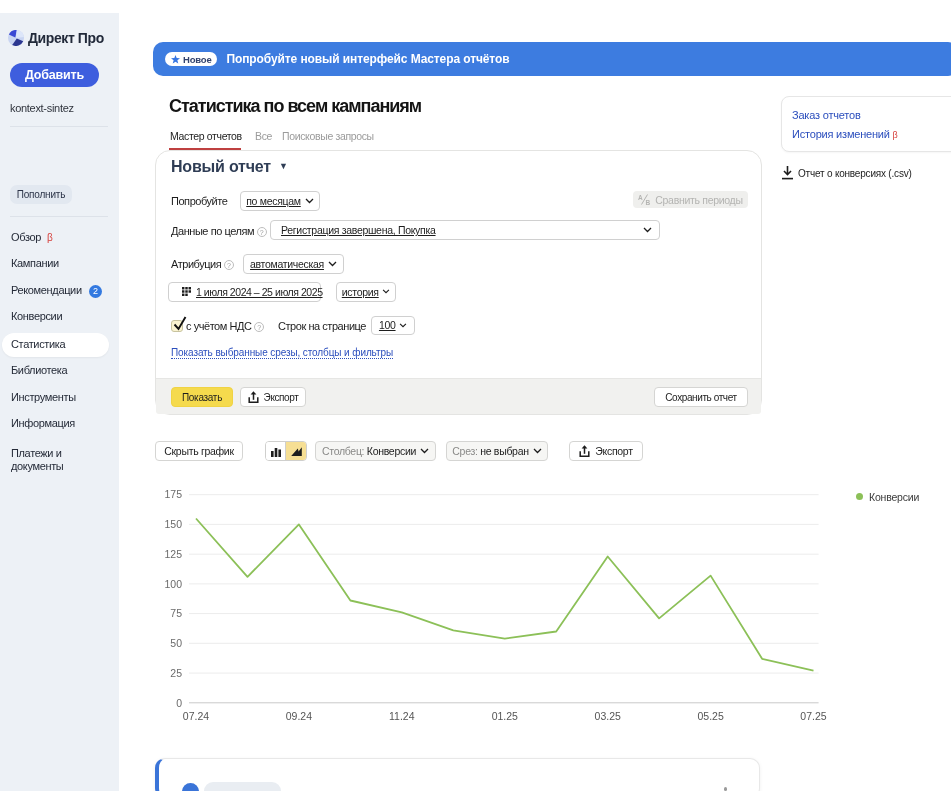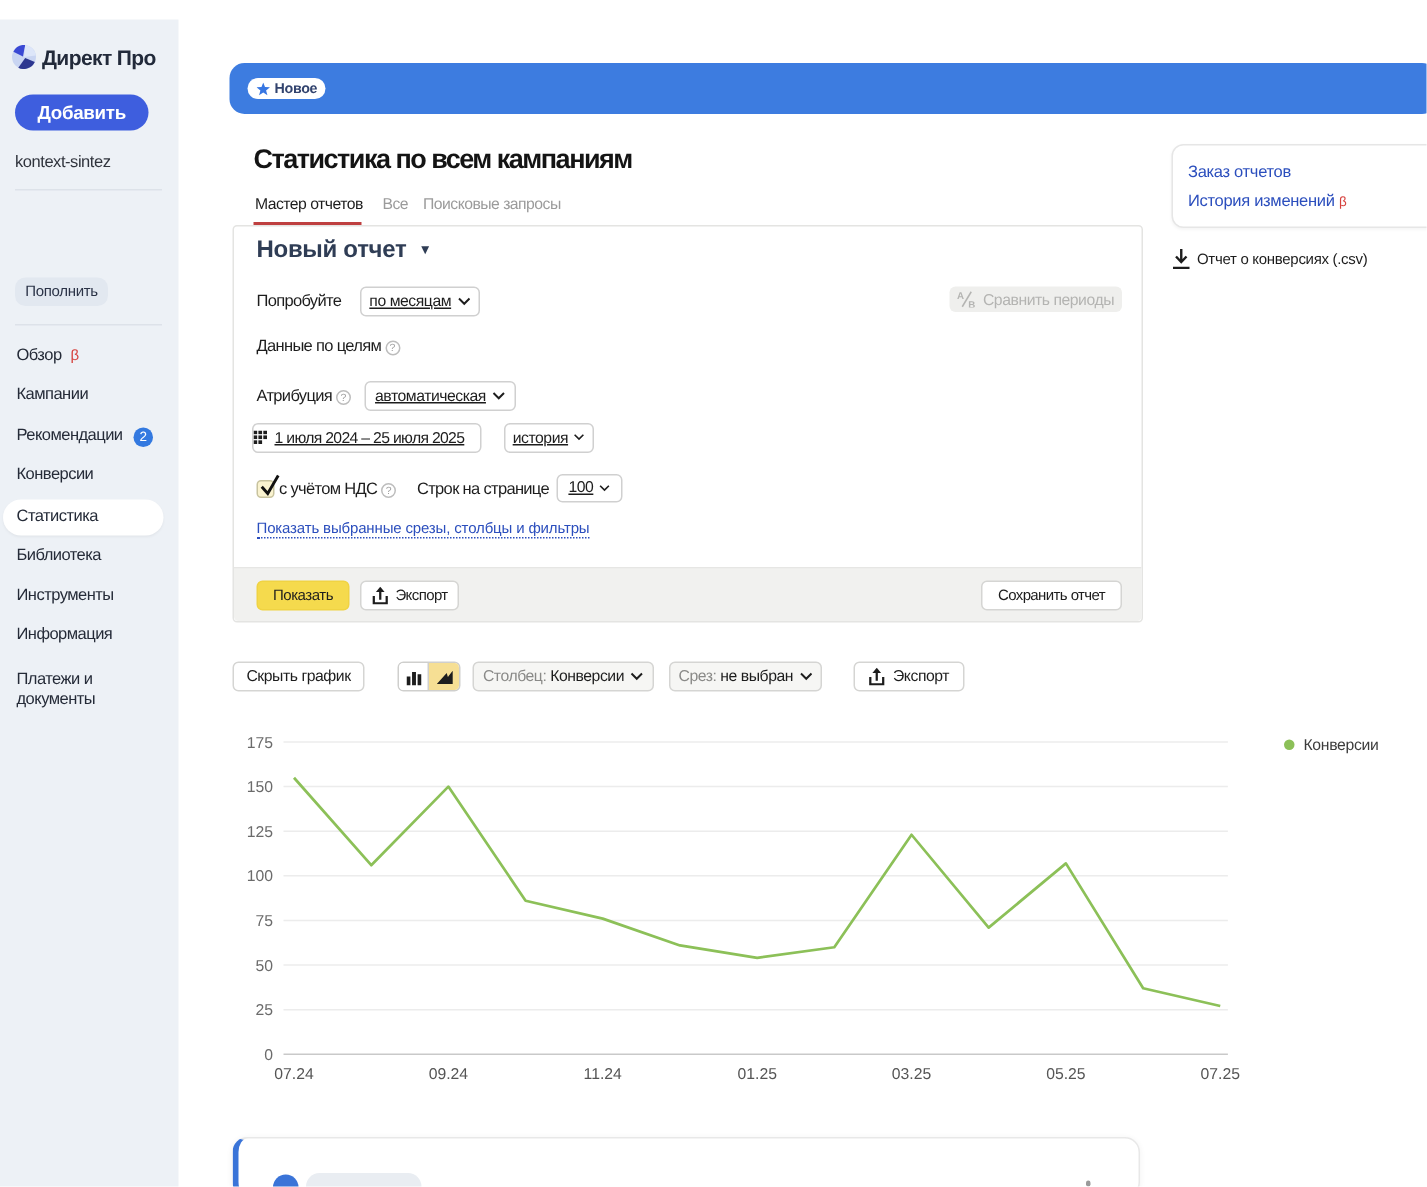--- a/index.html
+++ b/index.html
@@ -24,21 +24,21 @@
 #bnTxt { margin-left:9px; color:#fff; font-size:12px; font-weight:bold; letter-spacing:-0.1px; white-space:nowrap; }
 
 #h1 { position:absolute; left:169px; top:95.5px; font-size:18px; font-weight:bold; letter-spacing:-1px; color:#141414; white-space:nowrap; }
 .tab { position:absolute; top:130px; font-size:10.5px; letter-spacing:-0.35px; white-space:nowrap; }
 #tabU { position:absolute; left:169px; top:147.5px; width:72px; height:2px; background:#bf4040; }
 
 #rbox { position:absolute; left:781px; top:96px; width:178px; height:56px; border:1px solid #e6e6e6; border-radius:8px; background:#fff; box-shadow:0 1px 2px rgba(0,0,0,.04); }
 .blink { color:#2b4ebd; font-size:11px; letter-spacing:-0.2px; white-space:nowrap; }
 
 .sel svg, .btn svg { flex-shrink:0; }
-#card { position:absolute; left:155px; top:150px; width:607px; height:265px; border:1px solid #e4e4e2; border-radius:3px; background:#fff; }
+#card { position:absolute; left:155px; top:150px; width:607px; height:265px; border:1px solid #e4e4e2; border-radius:15px; background:#fff; }
 #cardTitle { position:absolute; left:15px; top:7px; font-size:16px; font-weight:bold; letter-spacing:-0.2px; color:#2f3d55; white-space:nowrap; }
 .lbl { position:absolute; font-size:11px; letter-spacing:-0.45px; color:#1d1d1d; white-space:nowrap; }
 .sel { position:absolute; border:1px solid #d0d0d0; border-radius:4px; background:#fff; font-size:10.5px; letter-spacing:-0.3px; color:#1d1d1d; display:flex; align-items:center; white-space:nowrap;text-decoration:underline; }
 .qi { display:inline-block; width:10px; height:10px; border-radius:50%; border:1px solid #bdbdbd; color:#9d9d9d; font-size:7px; text-align:center; line-height:9.5px; letter-spacing:0; vertical-align:0.5px; }
 #cmpBtn { position:absolute; left:477px; top:40px; width:115px; height:17px; background:#efefed; border-radius:4px; color:#b4b4b2; font-size:10.5px; letter-spacing:-0.3px; display:flex; align-items:center; justify-content:center; white-space:nowrap; }
 #linkRow { position:absolute; left:15px; top:196px; font-size:10px; letter-spacing:-0.1px; color:#2b4ebd; border-bottom:1px dotted #2b4ebd; white-space:nowrap; }
 #cardFoot { position:absolute; left:0; bottom:0; width:605px; height:36px; background:#f1f1ef; border-top:1px solid #e6e6e4; border-radius:0 0 3px 3px; }
 .btn { position:absolute; height:20px; border:1px solid #d5d5d3; border-radius:4px; background:#fff; font-size:10.5px; letter-spacing:-0.3px; color:#1d1d1d; display:flex; align-items:center; justify-content:center; white-space:nowrap; }
 #btnShow { left:15px; top:8px; width:62px; background:#f5da4d; border:1px solid #f0d343; font-size:10px; }
 </style>
@@ -69,20 +69,21 @@
   <div class="mi" style="top:350.5px">Библиотека</div>
   <div class="mi" style="top:377.5px">Инструменты</div>
   <div class="mi" style="top:404px">Информация</div>
   <div class="mi" style="top:434px">Платежи и<br>документы</div>
 </div>
 
 <div id="banner">
   <div id="bnPill"><svg width="9" height="9" viewBox="0 0 10 10" style="margin-right:3px">
         <path d="M5 0 L6.3 3.4 L10 3.6 L7.1 5.9 L8.1 9.5 L5 7.4 L1.9 9.5 L2.9 5.9 L0 3.6 L3.7 3.4 Z" fill="#3776e2"></path>
       </svg>Новое</div>
+  <div id="bnTxt">Попробуйте новый интерфейс Мастера отчётов</div>
 </div>
 
 <div id="h1">Статистика по всем кампаниям</div>
 <div class="tab" style="left:170px; color:#1d1d1d;">Мастер отчетов</div>
 <div class="tab" style="left:255px; color:#9b9b9b;text-align:center;">Все</div>
 <div class="tab" style="left:282px; color:#9b9b9b;">Поисковые запросы</div>
 <div id="tabU"></div>
 
 <div id="rbox">
   <div class="abs blink" style="left:10px; top:12px;text-align:center;">Заказ отчетов</div>
@@ -104,27 +105,30 @@
   <div class="sel" style="left:84px; top:39.5px; width:80px; height:20px; justify-content:center;">по месяцам <svg width="9" height="6" viewBox="0 0 9 6" style="margin-left:4px">
         <path d="M1 1 L4.5 4.5 L8 1" stroke="#1d1d1d" stroke-width="1.3" fill="none"></path>
       </svg></div>
   <div id="cmpBtn"><svg width="13" height="11" viewBox="0 0 13 11" style="margin-right:4px">
         <text x="0" y="5.5" font-size="6.5" font-weight="bold" fill="#b4b4b2">A</text>
         <line x1="9.5" y1="0.5" x2="3.5" y2="10.5" stroke="#b4b4b2" stroke-width="1"></line>
         <text x="7.5" y="11" font-size="6.5" font-weight="bold" fill="#b4b4b2">B</text>
       </svg>Сравнить периоды</div>
 
   <div class="lbl" style="left:15px; top:74px;">Данные по целям <span class="qi">?</span></div>
+  <div class="sel" style="left:114px; top:69px; width:390px; height:20px; padding-left:10px;">Регистрация завершена, Покупка<svg width="9" height="6" viewBox="0 0 9 6" style="position:absolute; right:7px;">
+        <path d="M1 1 L4.5 4.5 L8 1" stroke="#1d1d1d" stroke-width="1.3" fill="none"></path>
+      </svg></div>
 
   <div class="lbl" style="left:15px; top:107px;">Атрибуция <span class="qi">?</span></div>
   <div class="sel" style="left:87px; top:103px; width:101px; height:20px; justify-content:center;">автоматическая <svg width="9" height="6" viewBox="0 0 9 6" style="margin-left:4px">
         <path d="M1 1 L4.5 4.5 L8 1" stroke="#1d1d1d" stroke-width="1.3" fill="none"></path>
       </svg></div>
 
-  <div class="sel" style="left:12px; top:130.5px; width:153px; height:20px; padding-left:0; letter-spacing:-0.45px;"><svg width="9" height="9" viewBox="0 0 11 11" style="margin-right:5px; flex-shrink:0;">
+  <div class="sel" style="left:12px; top:130.5px; width:153px; height:20px; padding-left:13px; letter-spacing:-0.45px;"><svg width="9" height="9" viewBox="0 0 11 11" style="margin-right:5px; flex-shrink:0;">
         <g fill="#1d1d1d">
           <rect x="0" y="0" width="3" height="3"></rect>
           <rect x="4" y="0" width="3" height="3"></rect>
           <rect x="8" y="0" width="3" height="3"></rect>
           <rect x="0" y="4" width="3" height="3"></rect>
           <rect x="4" y="4" width="3" height="3"></rect>
           <rect x="8" y="4" width="3" height="3"></rect>
           <rect x="0" y="8" width="3" height="3"></rect>
           <rect x="4" y="8" width="3" height="3"></rect>
         </g>

